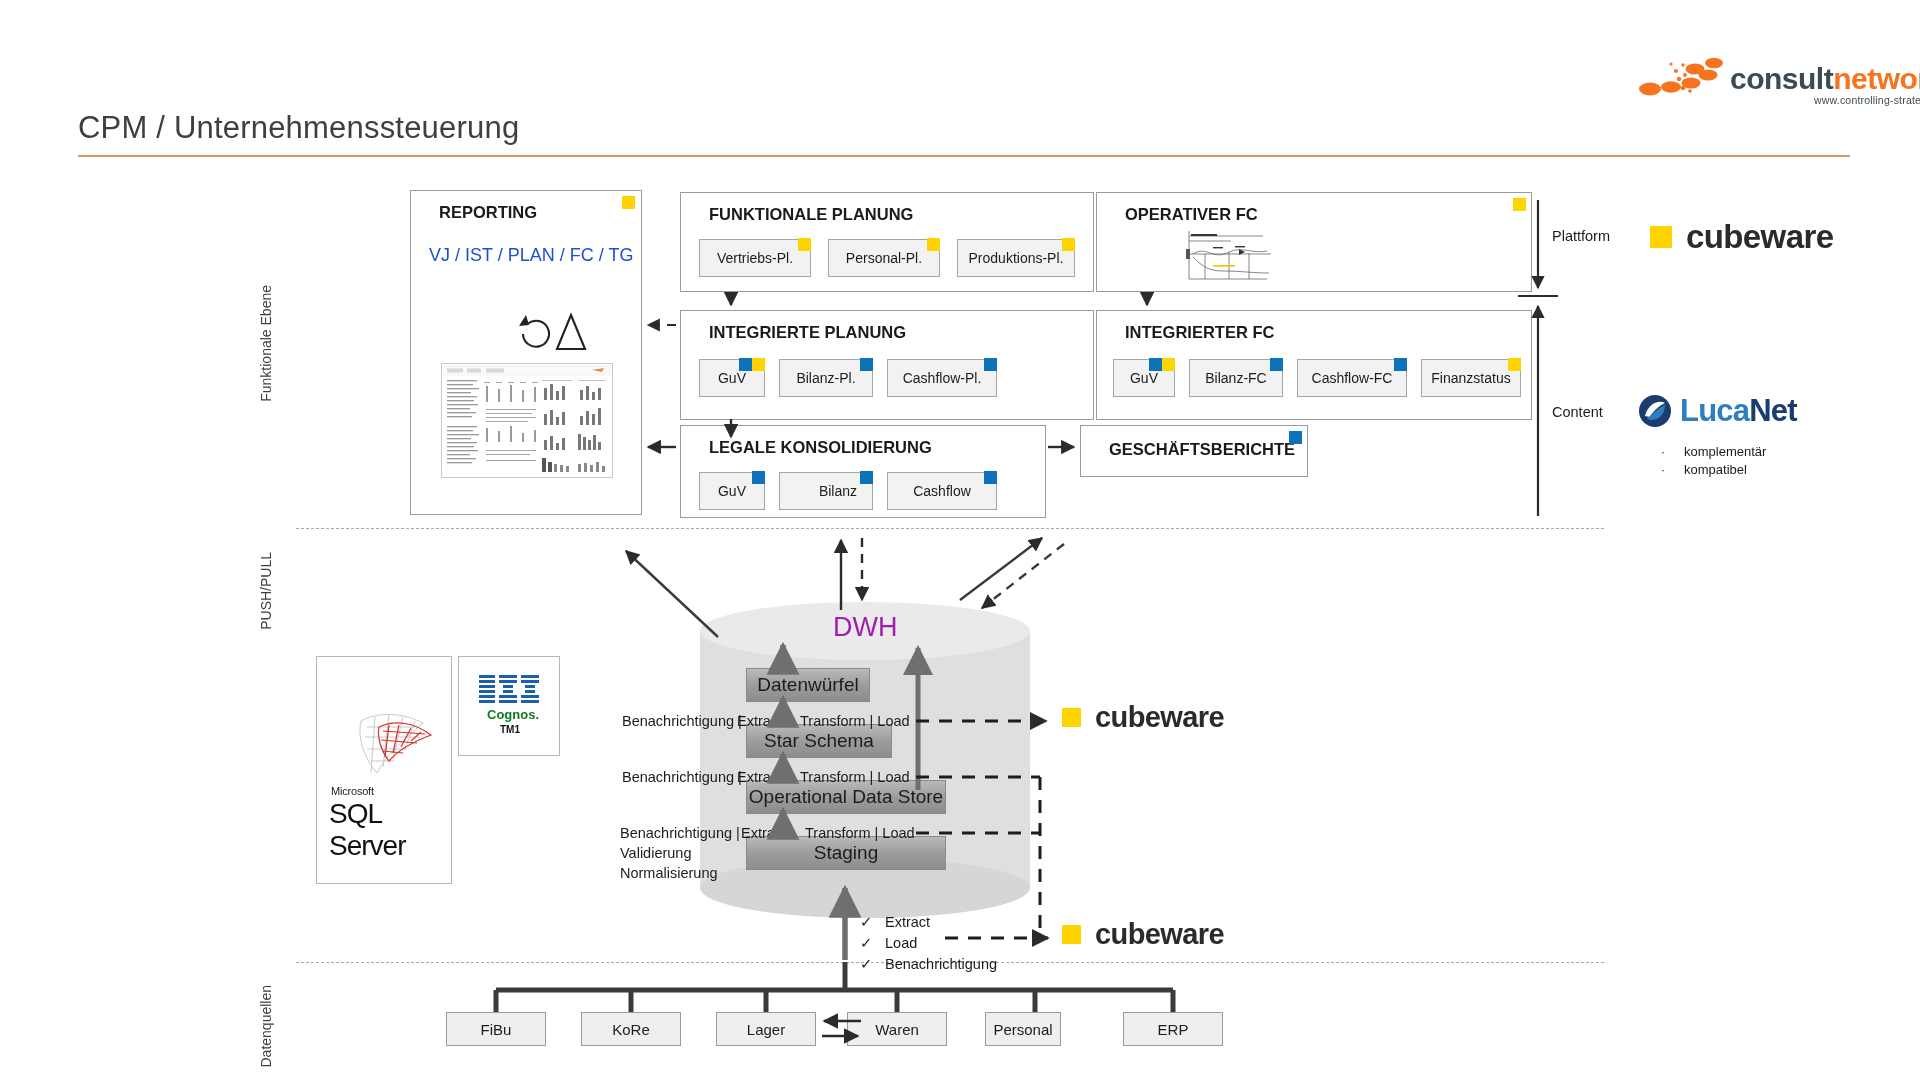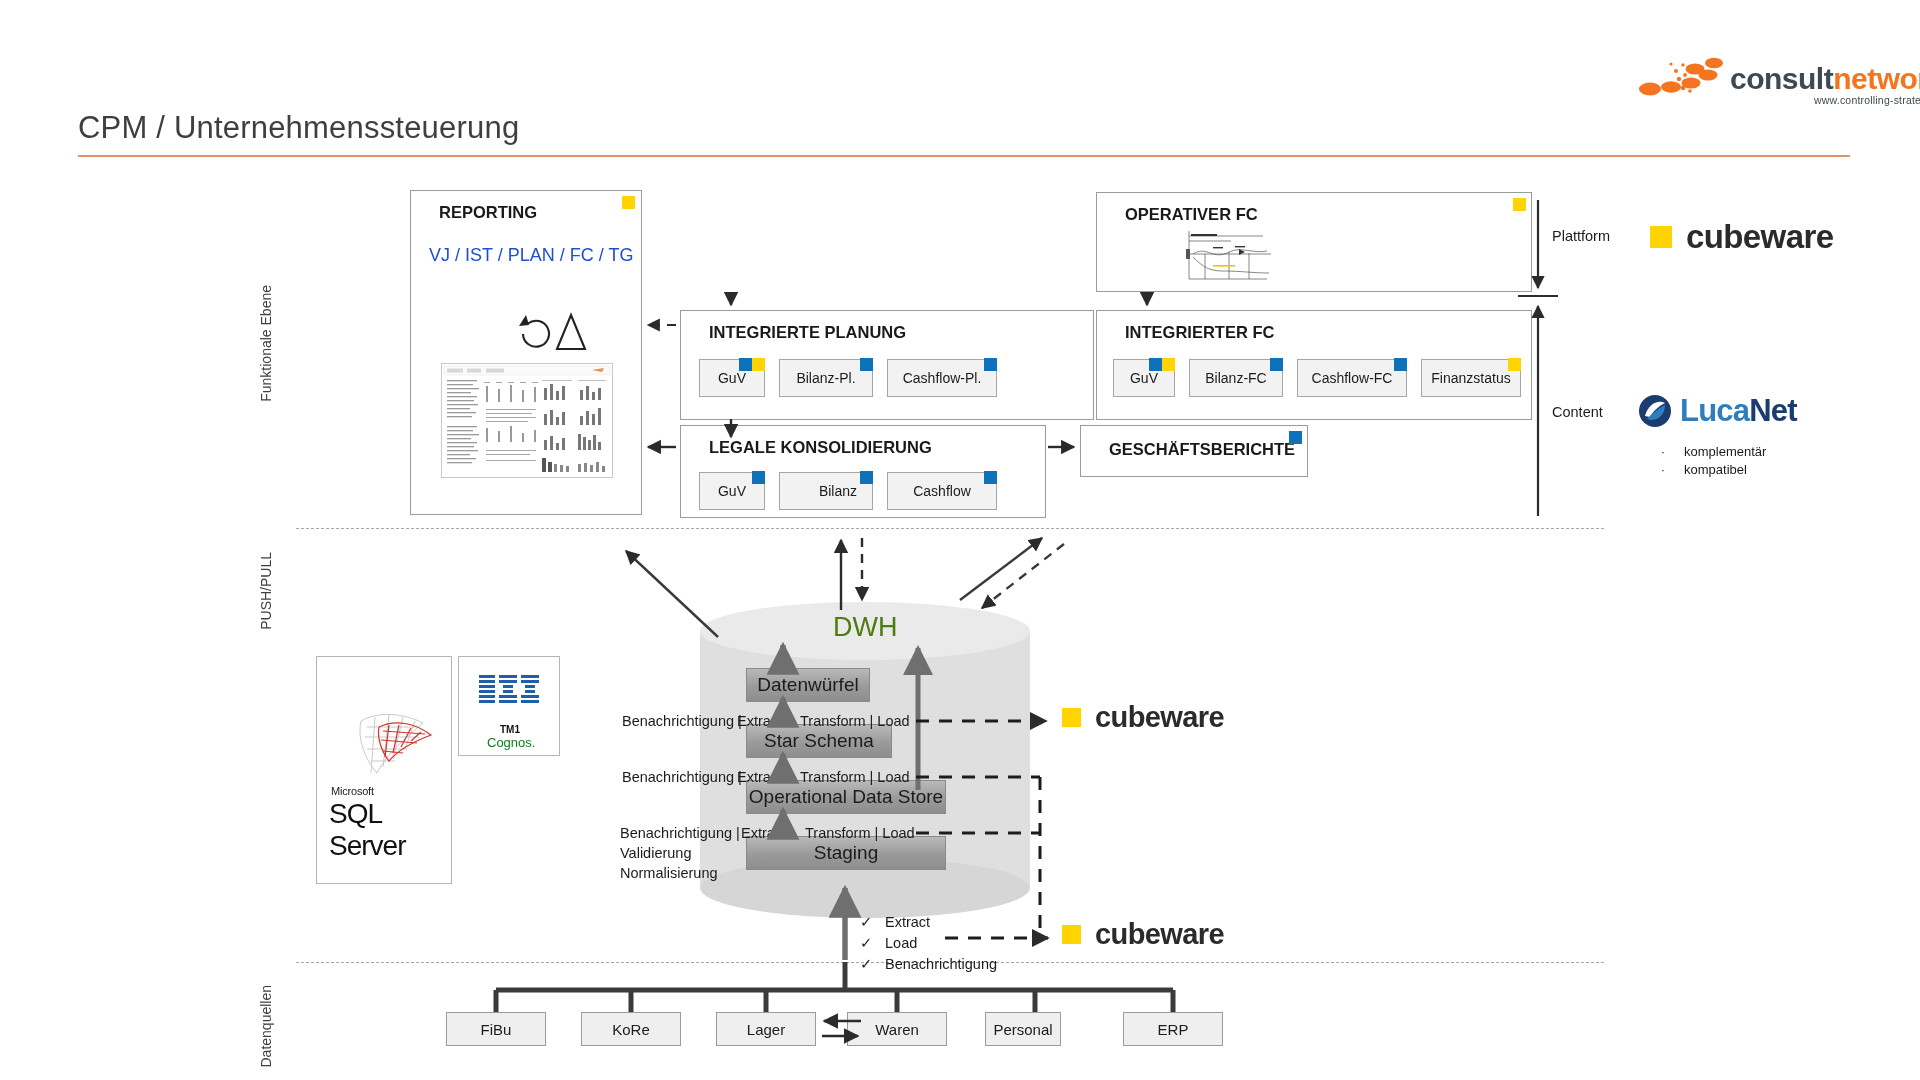--- a/index.html
+++ b/index.html
@@ -83,21 +83,21 @@
   .lucanet .wm .l1 { color:#2e7ebd; }
   .lucanet .wm .l2 { color:#1b3c6e; }
   .bullets { position:absolute; font-size:13px; color:#1c1c1c; line-height:18px; }
   .bullets .row { display:flex; gap:18px; }
   .bullets .dot { width:6px; text-align:center; }
 
   
   .cyl-body { position:absolute; background:#dfdfdf; }
   .cyl-top  { position:absolute; background:#eaeaea; border-radius:50%; }
   .cyl-bot  { position:absolute; background:#d6d6d6; border-radius:50%; }
-  .dwh-label { position:absolute; font-size:27px; color:#4d7c0f; font-weight:400; }
+  .dwh-label { position:absolute; font-size:27px; color:#a21caf; font-weight:400; }
 
   .stage {
     position:absolute; display:flex; align-items:center; justify-content:center;
     font-size:19px; color:#1c1c1c;
     background: linear-gradient(180deg,#b9b9b9 0%, #9a9a9a 55%, #8e8e8e 100%);
     border:1px solid #8a8a8a;
   }
   .etl { position:absolute; font-size:14.5px; color:#1c1c1c; white-space:nowrap; }
 
   
@@ -119,21 +119,21 @@
   .src {
     position:absolute; height:34px; background:#efefef; border:1.3px solid #9b9b9b;
     display:flex; align-items:center; justify-content:center;
     font-size:15px; color:#1c1c1c;
   }
 
   
   .vbox { position:absolute; border:1px solid #b5b5b5; background:#fff; }
   .ms-small { position:absolute; font-size:11px; color:#1c1c1c; letter-spacing:-.2px; }
   .ms-big { position:absolute; font-size:28px; color:#111; letter-spacing:-1px; }
-  .ibm-cognos { position:absolute; font-size:13px; color:#0f7a1e; font-weight:400;margin-top:28px; }
+  .ibm-cognos { position:absolute; font-size:13px; color:#0f7a1e; font-weight:700; }
   .ibm-tm1 { position:absolute; font-size:10px; color:#111; font-weight:700; }
 </style>
 </head>
 <body>
 
 <div id="slide">
 
   <div class="page-title">CPM / Unternehmenssteuerung</div>
   <div class="title-rule"></div>
 
@@ -271,20 +271,35 @@
             <rect x="142" y="99" width="3" height="9" fill="#888"></rect>
             <rect x="148" y="101" width="3" height="7" fill="#888"></rect>
             <rect x="154" y="98" width="3" height="10" fill="#888"></rect>
             <rect x="160" y="102" width="3" height="6" fill="#888"></rect>
           </g>
         </g>
       </svg>
     </div>
   </div>
 
+  <div class="obox" style="left:680px; top:192px; width:414px; height:100px;">
+    <div class="hdr">FUNKTIONALE PLANUNG</div>
+    <div class="chip" style="left:18px; top:46px; width:112px; height:38px;">
+      <span>Vertriebs-Pl.</span>
+      <span class="sq y" style="right:-1px; top:-2px;"></span>
+    </div>
+    <div class="chip" style="left:147px; top:46px; width:112px; height:38px;">
+      <span>Personal-Pl.</span>
+      <span class="sq y" style="right:-1px; top:-2px;"></span>
+    </div>
+    <div class="chip" style="left:276px; top:46px; width:118px; height:38px;">
+      <span>Produktions-Pl.</span>
+      <span class="sq y" style="right:-1px; top:-2px;"></span>
+    </div>
+  </div>
 
   <div class="obox" style="left:1096px; top:192px; width:436px; height:100px;">
     <div class="hdr">OPERATIVER FC</div>
     <div class="sq y" style="right:5px; top:5px;"></div>
     <svg style="position:absolute; left:86px; top:34px;" width="92" height="58" viewBox="0 0 92 58">
       <g stroke="#555" stroke-width="0.7" fill="none">
         <path d="M6 4 L6 52"></path>
         <path d="M6 9 L80 9"></path>
           <path d="M6 14 L48 14"></path>
         <path d="M6 27 L88 27"></path>

